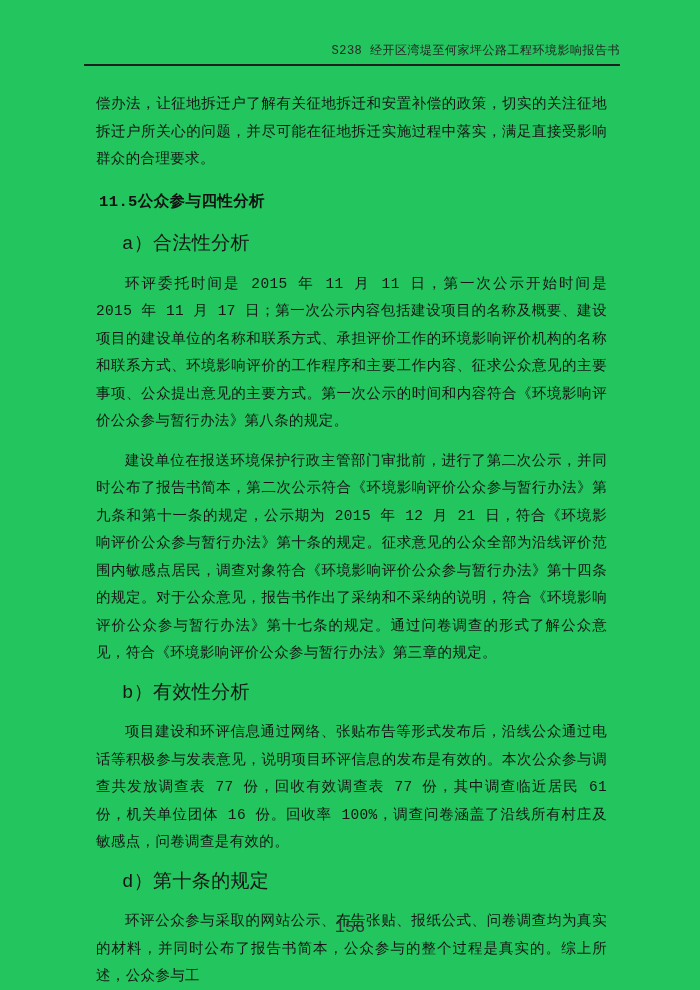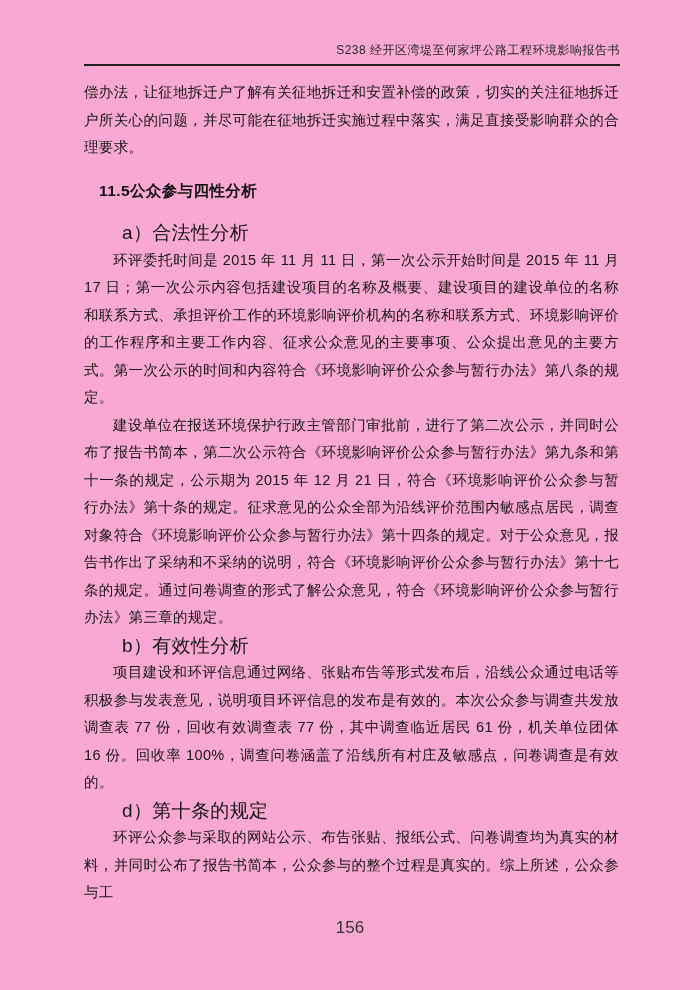--- a/index.html
+++ b/index.html
@@ -4,22 +4,22 @@
 <style>
   html, body {
     margin: 0;
     padding: 0;
     background: #ffffff;
   }
   .page {
     position: relative;
     width: 700px;
     height: 990px;
-    background: #f9a8d4;
-    font-family: Liberation Sans, sans-serif;
+    background: #22c55e;
+    font-family: Liberation Mono, monospace;
     color: #1c1c1c;
     overflow: hidden;
   }
   .running-header {
     position: absolute;
     top: 42px;
     left: 84px;
     right: 80px;
     text-align: right;
     font-size: 12px;
@@ -33,21 +33,21 @@
     top: 79px;
     left: 84px;
     right: 81px;
     text-align: justify;
     font-size: 14.5px;
     line-height: 27.5px;
     letter-spacing: 0.35px;
     color: #161616;
   }
   .para {
-    margin: 0;
+    margin: 12px;
     text-indent: 2em;
   }
   .para.no-indent {
     text-indent: 0;
   }
   .h-section {
     margin: 15px;
     font-size: 15.5px;
     font-weight: bold;
     line-height: 27.5px;

